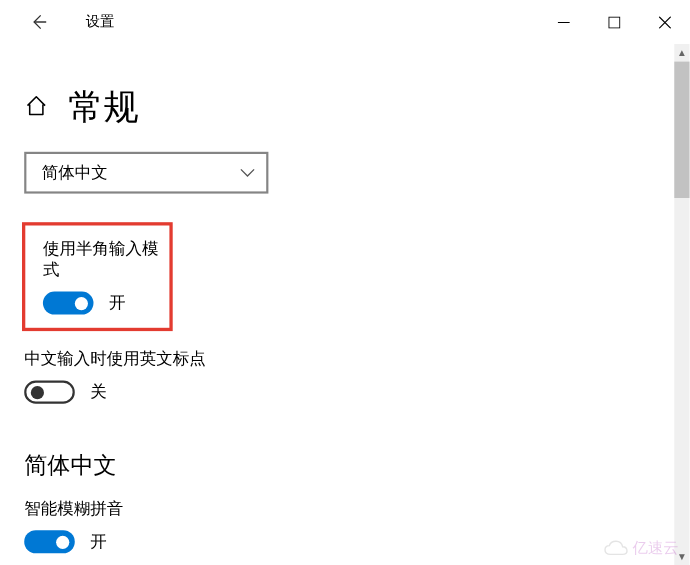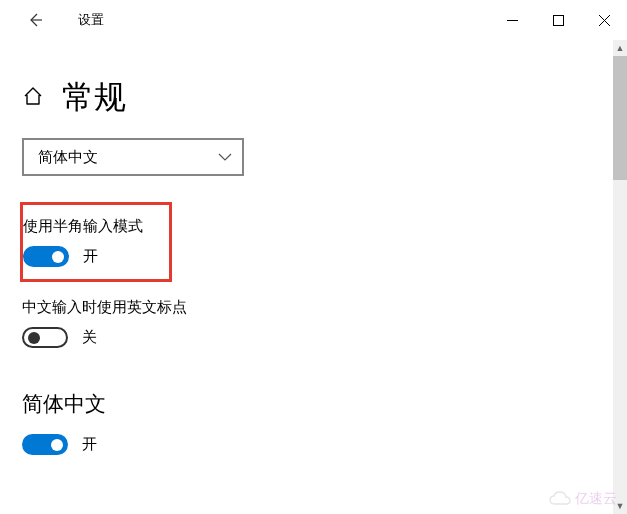--- a/index.html
+++ b/index.html
@@ -69,23 +69,23 @@
       border: 2px solid #858585;
       display: flex;
       align-items: center;
       padding: 0 10px 0 14px;
       justify-content: space-between;
       cursor: pointer;
       font-size: 15px;
     }
     .highlight-box {
       border: 3px solid #e33b30;
-      padding: 12px 10px 12px 0;
+      padding: 12px 10px 12px 16px;
       margin-top: 26px;
-      width: 152px;
+      width: 137px;
       margin-left: -2px;
     }
     .setting-label {
       font-size: 15px;
       color: #000;
       margin-bottom: 10px;
     }
     .toggle-row {
       display: flex;
       align-items: center;
@@ -239,20 +239,21 @@
       <div class="toggle off">
         <div class="toggle-knob"></div>
       </div>
       <span class="toggle-state">关</span>
     </div>
   </div>
 
   <h2 class="section-header">简体中文</h2>
 
   <div class="setting-block">
+    <div class="setting-label">智能模糊拼音</div>
     <div class="toggle-row">
       <div class="toggle on">
         <div class="toggle-knob"></div>
       </div>
       <span class="toggle-state">开</span>
     </div>
   </div>
 
 </div>
 

